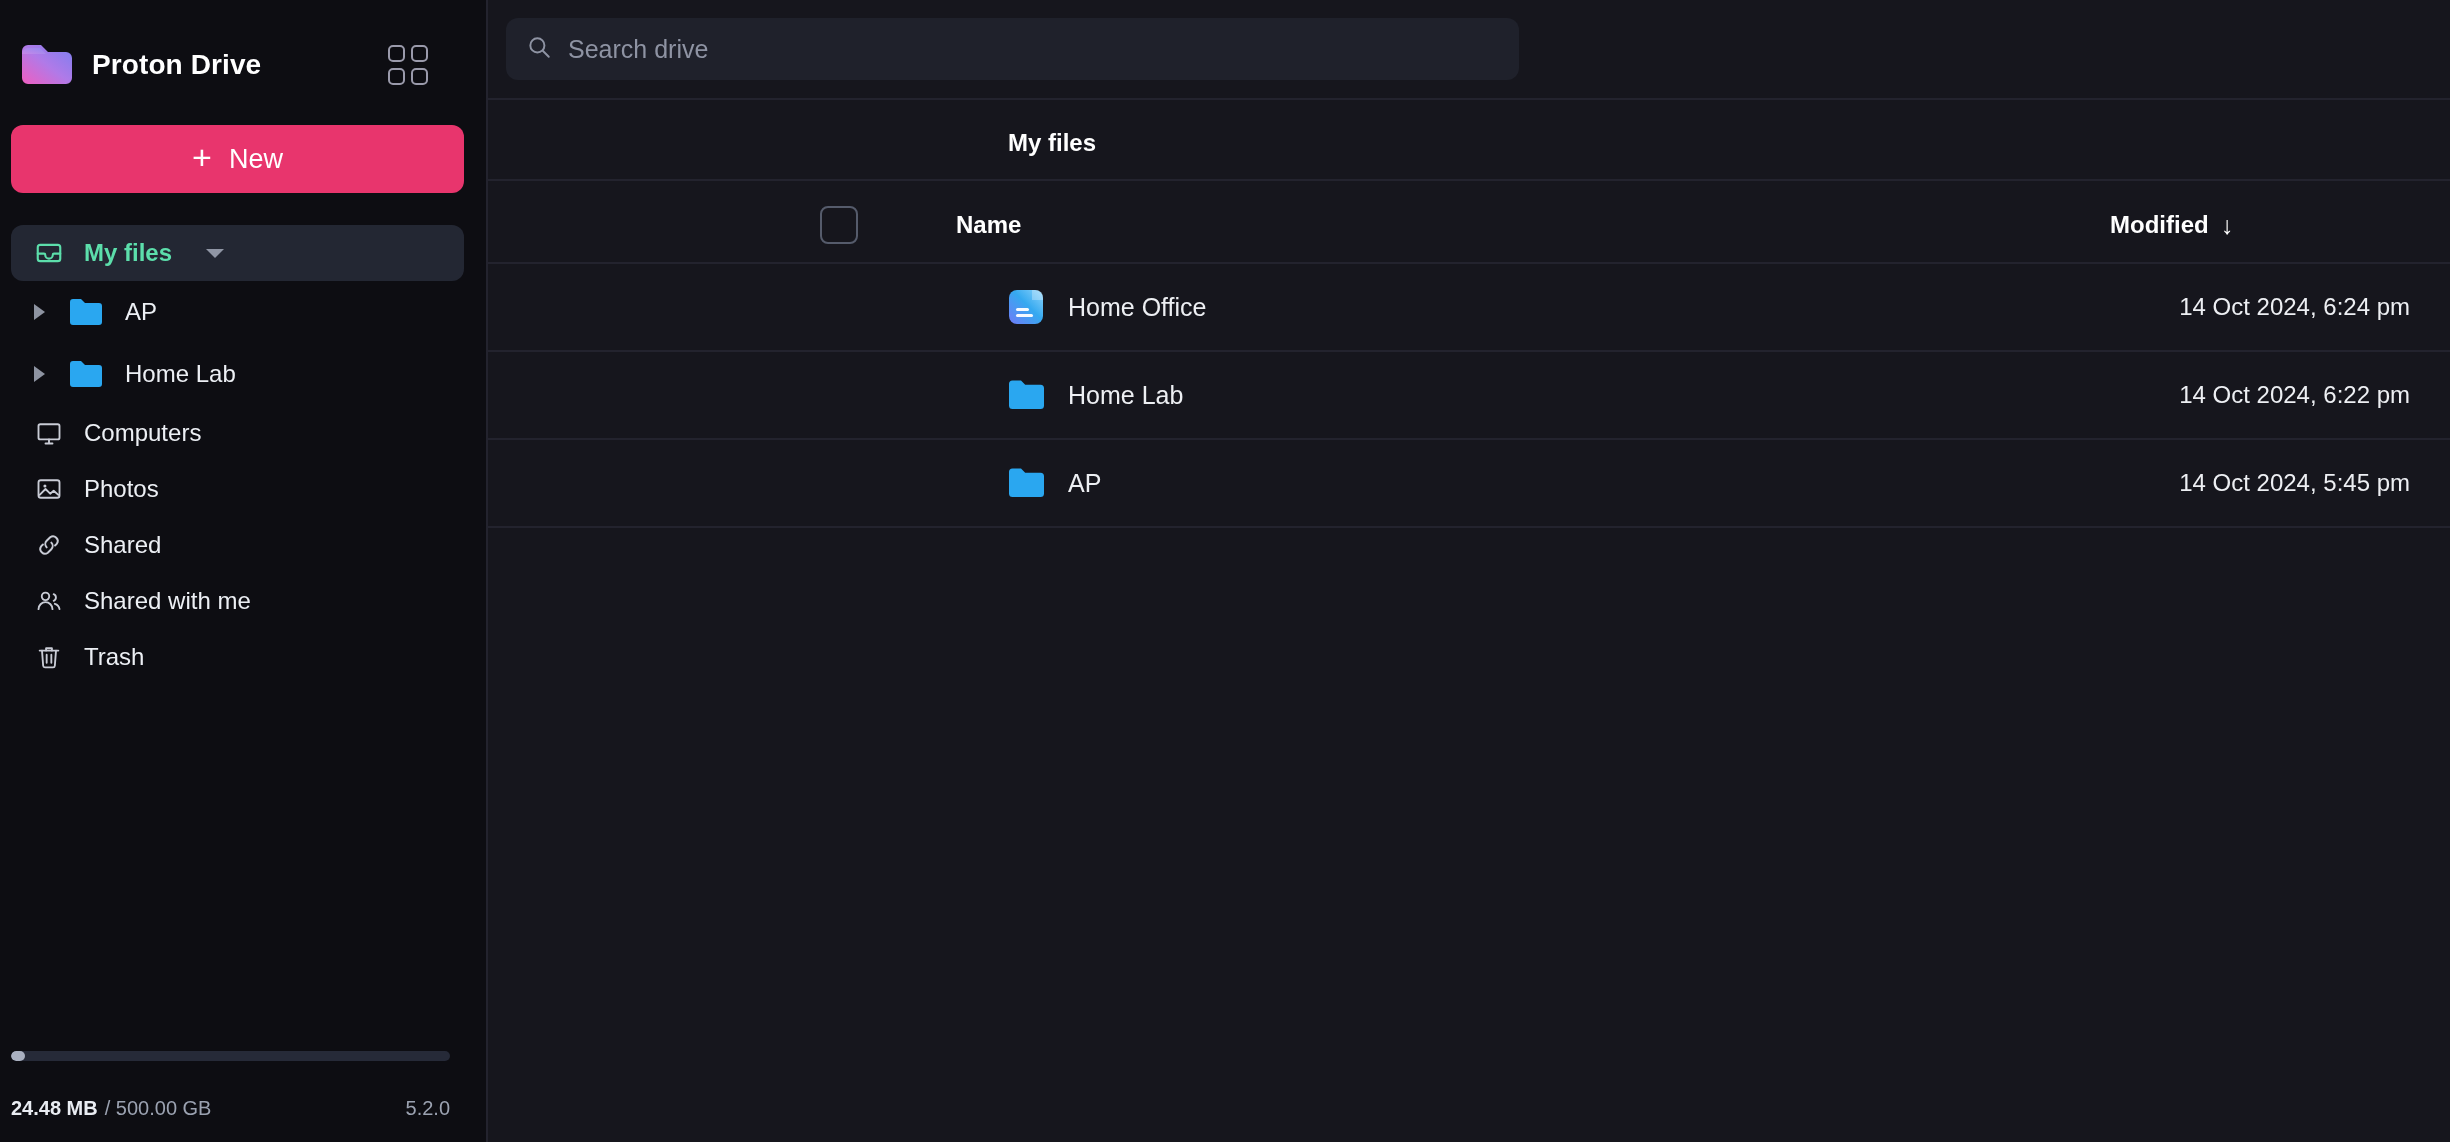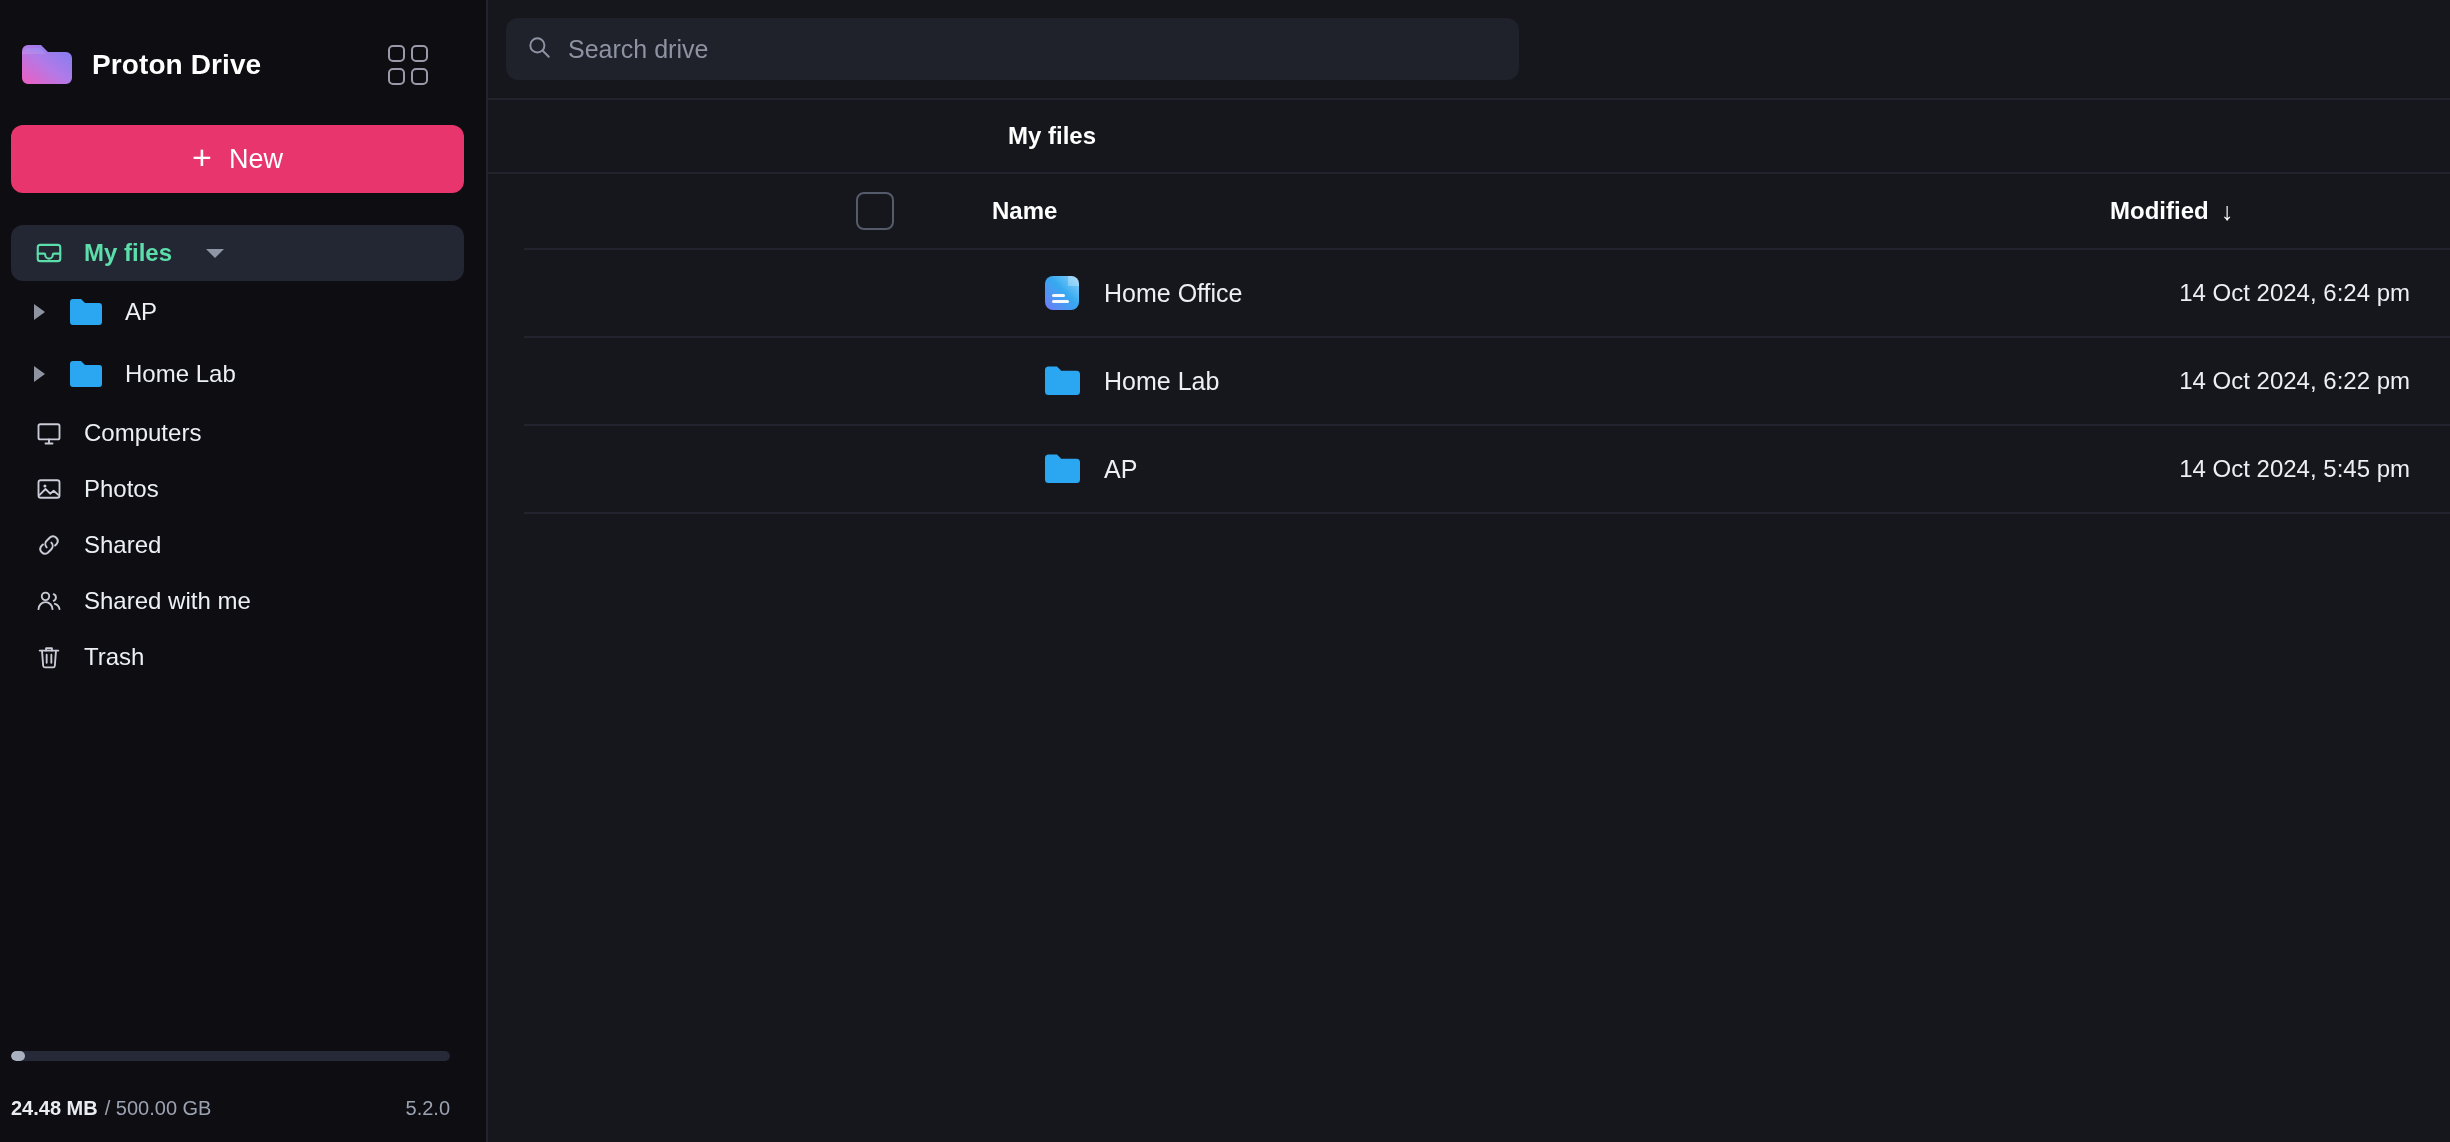--- a/index.html
+++ b/index.html
@@ -101,21 +101,21 @@
   .storage-fill {
     position: absolute; left: 0; top: 0; bottom: 0;
     width: 14px; border-radius: 6px; background: #a9b0c0;
   }
   .storage-row { display: flex; align-items: center; }
   .storage-used { color: #e9ecf2; font-size: 20px; font-weight: bold; }
   .storage-total { color: #9ba2b1; font-size: 20px; margin-left: 7px; }
   .app-version { margin-left: auto; color: #9ba2b1; font-size: 20px; }
 
   
-  .main { flex: 1 1 auto; display: flex; flex-direction: column; background: #16161d; min-width: 0; }
+  .main { flex: 1 1 auto; display: flex; flex-direction: column; background: #16161d; min-width: 0; gap: 7px; }
   .topbar {
     height: 100px; flex: 0 0 100px;
     display: flex; align-items: center;
     padding: 0 28px 0 18px;
     border-bottom: 2px solid #23232e;
   }
   .search {
     width: 1013px; height: 62px;
     background: #1f212b; border-radius: 12px;
     display: flex; align-items: center; padding: 0 20px; gap: 16px;
@@ -135,21 +135,21 @@
     color: #ffffff; font-size: 24px; font-weight: bold;
     border-bottom: 2px solid #23232e;
   }
   .bc-inner { margin-left: -0px; }
 
   .table { display: flex; flex-direction: column; flex: 1 1 auto; }
   .thead, .trow {
     display: flex; align-items: center;
     height: 88px; flex: 0 0 88px;
     border-bottom: 2px solid #23232e;
-    padding-left: 520px; padding-right: 40px; margin-left: 36px;
+    padding-left: 520px; padding-right: 40px;
   }
   .thead { height: 76px; flex: 0 0 76px; }
   .cb {
     width: 38px; height: 38px; flex: 0 0 38px;
     border: 2px solid #555b6b; border-radius: 8px;
     margin-left: -188px; margin-right: 98px; cursor: pointer;
   }
   .th-name, .td-name {
     flex: 1 1 auto; display: flex; align-items: center; min-width: 0;
   }

